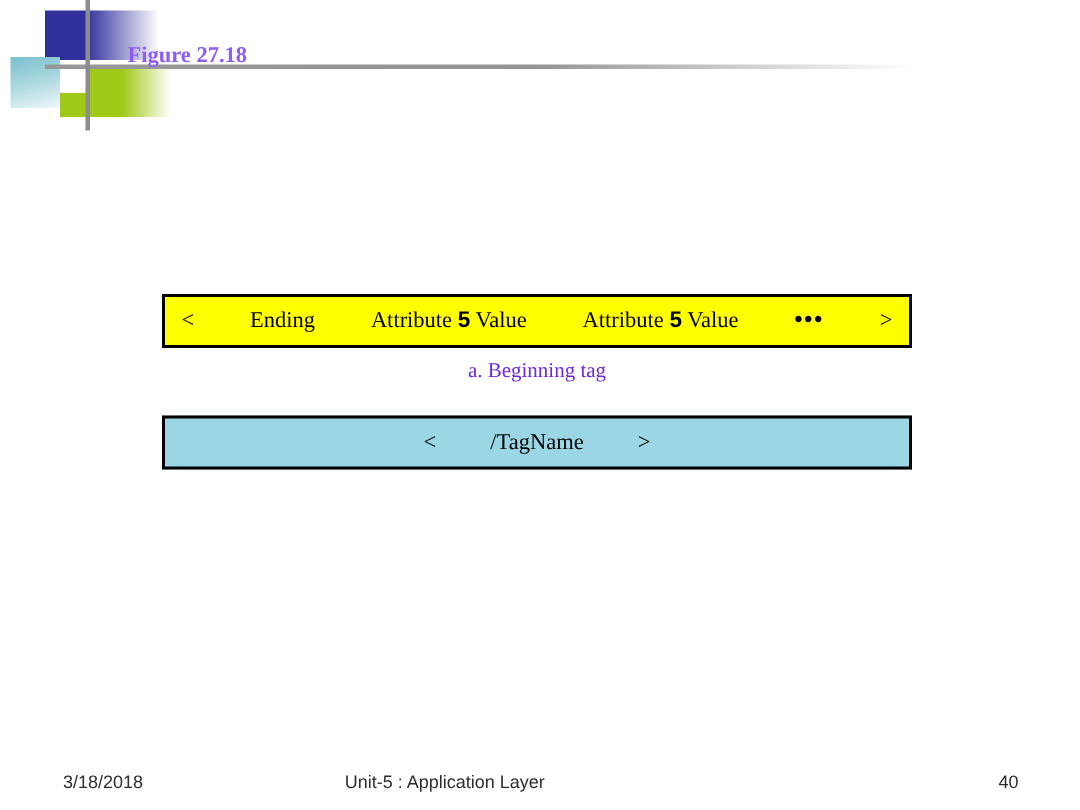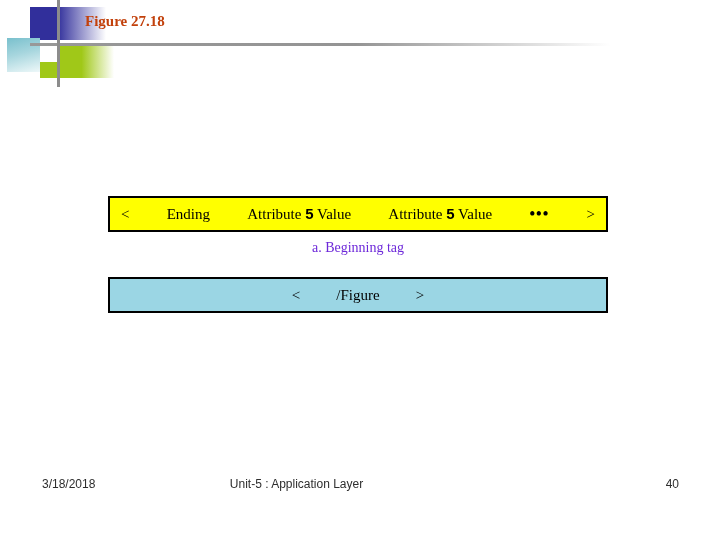--- a/index.html
+++ b/index.html
@@ -35,21 +35,21 @@
     background:linear-gradient(to right, #989898 0%, #949494 55%, rgba(255,255,255,0) 98%);
     z-index:2;
   }
 
   
   .title-row {
     position:absolute; left:85px; top:13px;
     display:flex; gap:17px; align-items:baseline;
     font-weight:bold; font-size:15px; white-space:nowrap; z-index:4;
   }
-  .fig-label { color:#c2410c; }
+  .fig-label { color:#8b5cf6;margin-top:16px; }
   .fig-title { color:#000000; }
 
   
   .diagram { position:absolute; left:108px; top:196px; width:500px; }
   .tag-box {
     box-sizing:border-box; width:500px; height:36px;
     border:2px solid #000; display:flex; align-items:center;
     font-size:15px; color:#000;
   }
   .tag-box.yellow {
@@ -61,21 +61,21 @@
   .eq { font-family:"Liberation Sans", sans-serif; font-weight:bold; }
   .dots { font-weight:bold; font-size:16px; letter-spacing:1px; }
   .caption {
     margin-top:8px; height:18px; text-align:center;
     font-size:14px; color:#6d28d9;
   }
   .caption.b { margin-top:9px; }
 
   
   .footer-text {
-    position:absolute; top:477px;
+    position:absolute; top:514px;
     font-family:"Liberation Sans", sans-serif; font-size:12px; color:#2e2e2e;
     white-space:nowrap;
   }
   .footer-date   { left:42px; }
   .footer-center { left:0; width:593px; text-align:center; }
   .footer-page   { right:41px; }
 </style>
 </head>
 <body>
 
@@ -110,21 +110,21 @@
         <span>Value</span>
       </span>
       <span class="dots">•••</span>
       <span>&gt;</span>
     </div>
 
     <div class="caption">a. Beginning tag</div>
 
     <div class="tag-box blue">
       <span>&lt;</span>
-      <span>/Figure</span>
+      <span>/TagName</span>
       <span>&gt;</span>
     </div>
 
   </div>
 
   <div class="footer-text footer-date">3/18/2018</div>
   <div class="footer-text footer-center">Unit-5 : Application Layer</div>
   <div class="footer-text footer-page">40</div>
 
 </div>

